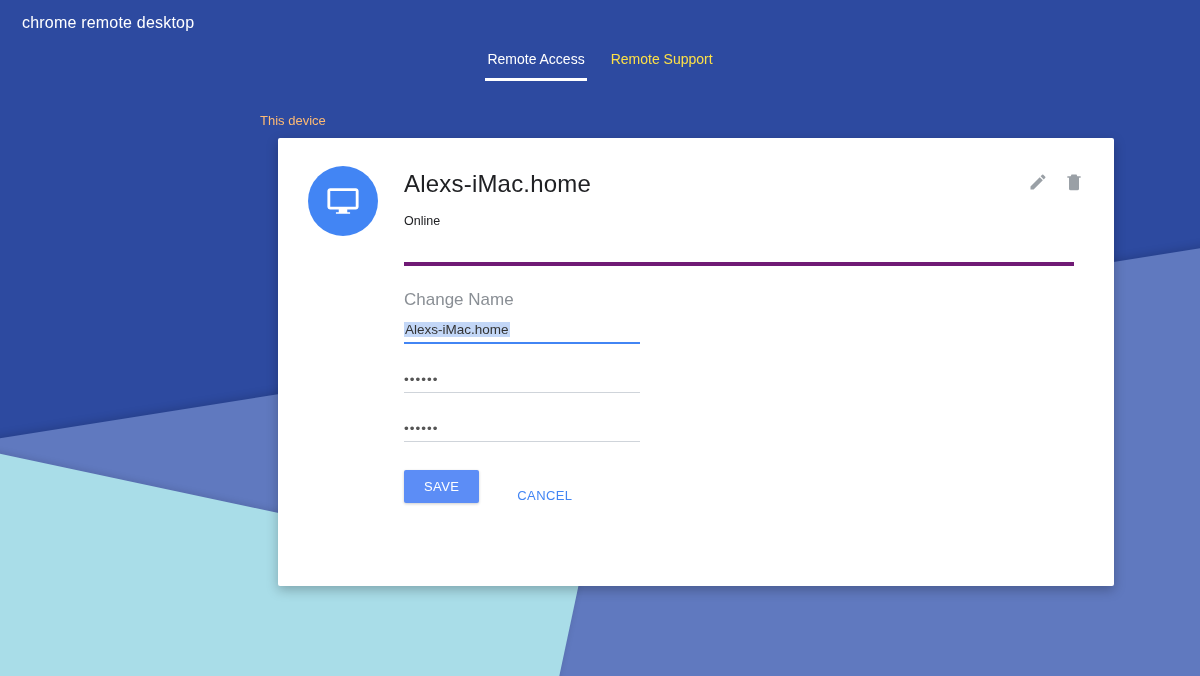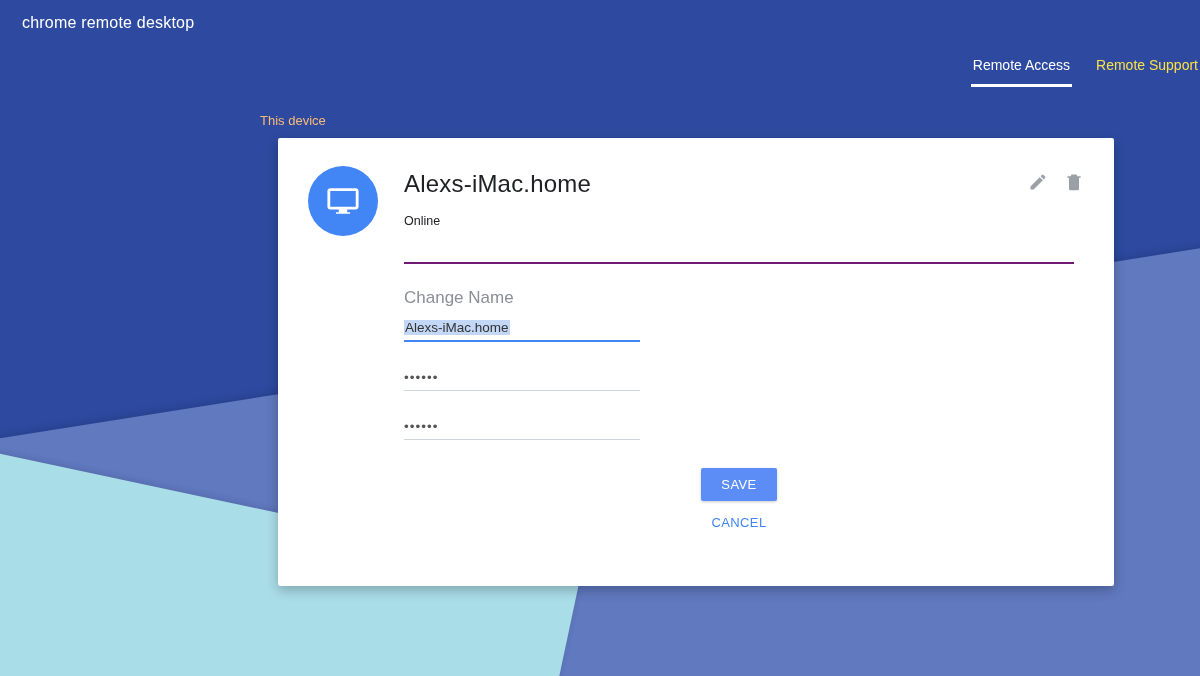--- a/index.html
+++ b/index.html
@@ -41,24 +41,24 @@
       top: 14px; left: 22px;
       color: #fff;
       font-size: 16px;
       font-weight: 300;
       letter-spacing: 0.2px;
       z-index: 20;
     }
     
     .tabs {
       position: absolute;
-      top: 45px;
+      top: 39px;
       left: 0; right: 0;
       display: flex;
-      justify-content: flex-end;
+      justify-content: center;
       gap: 22px;
       z-index: 20;
     }
     .tab {
       color: #fde047;
       font-size: 14px;
       padding: 12px 2px 14px 2px;
       cursor: pointer;
       position: relative;
     }
@@ -136,21 +136,21 @@
     .card-actions .icon-btn {
       width: 20px; height: 20px;
       cursor: pointer;
       fill: #9aa0a6;
     }
 
     .form-region {
       margin-left: 96px;
       margin-right: 10px;
       margin-top: 26px;
-      border-top: 2px solid #701a75;
+      border-top: 4px solid #701a75;
       padding-top: 24px;
     }
     .field-group { margin-bottom: 28px; }
     .field-label {
       font-size: 17px;
       color: #8a8f95;
       font-weight: 400;
       margin-bottom: 8px;
     }
     .text-input {
@@ -180,24 +180,23 @@
       padding: 4px 0 5px 0;
       outline: none;
       background: transparent;
       letter-spacing: 1px;
       color: #555;
       margin-bottom: 24px;
       display: block;
     }
     .button-row {
       display: flex;
-      align-items: center;
-      gap: 14px;
+      align-items: flex-end;
+      gap: 38px;
       margin-top: 8px;
-      flex-direction: column;
     }
     .btn-primary {
       background: #5c8df6;
       color: #fff;
       font-size: 13px;
       font-weight: 500;
       letter-spacing: 0.4px;
       border: none;
       padding: 9px 20px;
       border-radius: 2px;

